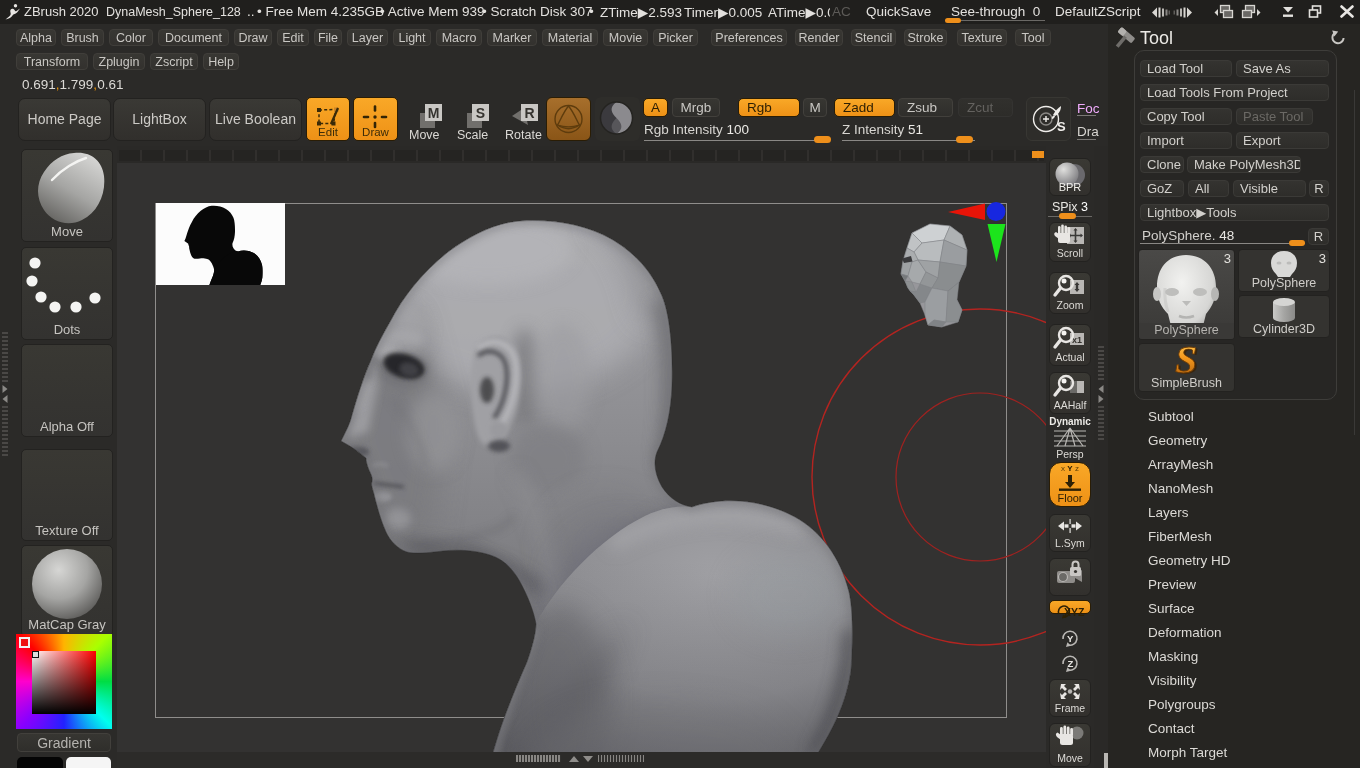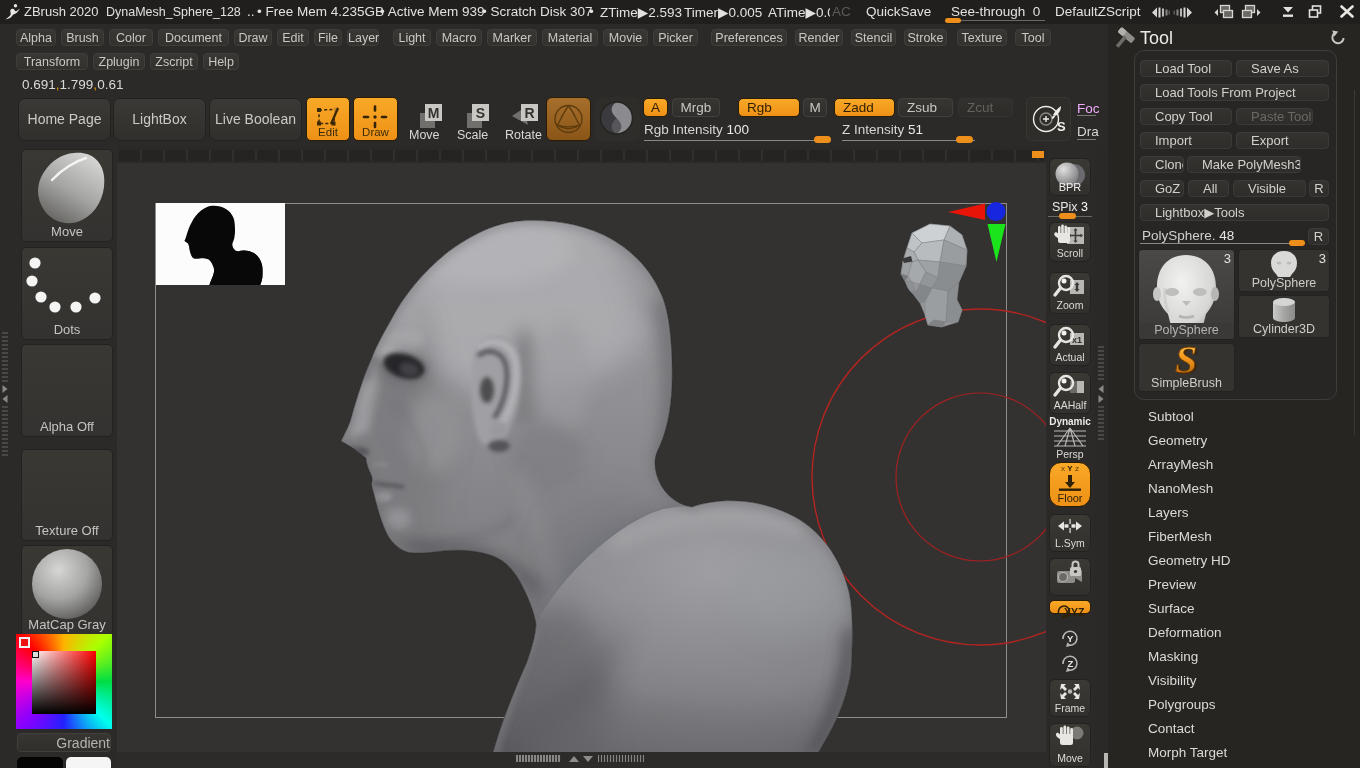--- a/index.html
+++ b/index.html
@@ -28,21 +28,21 @@
 
   #canvas { position:absolute; left:117px; top:146px; width:929px; height:622px; background:#333231; }
 
   #rtoolbar { position:absolute; left:1046px; top:146px; width:48px; height:622px; background:#2b2a28; }
   .rtile { position:absolute; left:3px; width:42px; background:linear-gradient(#3a3934,#32302d); border:1px solid #232220; border-radius:6px; }
   .rlabel { position:absolute; width:100%; text-align:center; color:#dddbd7; font-size:10.5px; }
 
   #rstrip { position:absolute; left:1094px; top:146px; width:14px; height:622px; background:#2a2927; }
 
   #toolpanel { position:absolute; left:1108px; top:24px; width:252px; height:744px; background:#262522; }
-  .pbtn { position:absolute; height:17px; line-height:15px; padding:0 14px; font-size:13px; color:#d2d0cc;
+  .pbtn { position:absolute; height:17px; line-height:15px; padding:0 6px; font-size:13px; color:#d2d0cc;
           background:linear-gradient(#343330,#2e2d2a); border:1px solid #3b3a37; border-radius:4px; white-space:nowrap; overflow:hidden; }
   .sect { position:absolute; left:40px; font-size:13.5px; color:#dcdad6; }
   .thumb { position:absolute; background:#343330; border:1px solid #232220; border-radius:4px; overflow:hidden; }
 </style>
 </head>
 <body>
 
 <div id="titlebar">
   <svg class="t" style="left:3px;top:2px" width="20" height="20" viewBox="0 0 20 20">
     <path d="M2.5 17.5 C6 14.5 8.5 13.5 7.5 10.5 C6.5 8 8.5 6 10.5 7 C12.5 8 11.5 10 13.5 9 L17 6.5 L14.5 10 C12.5 12.5 10.5 11.5 9.5 13.5 C8.5 15.5 6 16.5 2.5 17.5 Z" fill="#e8e6e3"></path>
@@ -104,21 +104,21 @@
 
 <div id="menuzone">
   <div class="mrow1">
     <div class="mbtn" style="left:16px;width:40px">Alpha</div>
     <div class="mbtn" style="left:61px;width:43px">Brush</div>
     <div class="mbtn" style="left:109px;width:44px">Color</div>
     <div class="mbtn" style="left:158px;width:71px">Document</div>
     <div class="mbtn" style="left:234px;width:38px">Draw</div>
     <div class="mbtn" style="left:277px;width:32px">Edit</div>
     <div class="mbtn" style="left:314px;width:28px">File</div>
-    <div class="mbtn" style="left:347px;width:32px">Layer</div>
+    <div class="mbtn" style="left:347px;width:41px">Layer</div>
     <div class="mbtn" style="left:393px;width:38px">Light</div>
     <div class="mbtn" style="left:436px;width:46px">Macro</div>
     <div class="mbtn" style="left:487px;width:50px">Marker</div>
     <div class="mbtn" style="left:542px;width:56px">Material</div>
     <div class="mbtn" style="left:603px;width:45px">Movie</div>
     <div class="mbtn" style="left:653px;width:45px">Picker</div>
     <div class="mbtn" style="left:711px;width:76px">Preferences</div>
     <div class="mbtn" style="left:795px;width:48px">Render</div>
     <div class="mbtn" style="left:851px;width:45px">Stencil</div>
     <div class="mbtn" style="left:904px;width:43px">Stroke</div>
@@ -286,21 +286,21 @@
       </defs>
       <circle cx="45" cy="38" r="35" fill="url(#mc)"></circle>
     </svg>
     <div class="tlabel" style="bottom:4px">MatCap Gray</div>
   </div>
 
   <div style="position:absolute;left:16px;top:488px;width:96px;height:95px;background:conic-gradient(from 0deg, #ffb400, #aaff00 12%, #00dd44 25%, #00ffee 37%, #2222ff 50%, #8800ff 62%, #ff00cc 75%, #ff0000 88%, #ffb400)"></div>
   <div style="position:absolute;left:32px;top:505px;width:64px;height:63px;background:linear-gradient(to bottom, rgba(0,0,0,0) 0%, #000 100%), linear-gradient(to right, #ffffff, #ff0000)"></div>
   <div style="position:absolute;left:19px;top:491px;width:11px;height:11px;background:#ee1111;border:2px solid #f2f2f2"></div>
   <div style="position:absolute;left:32px;top:505px;width:7px;height:7px;background:#dddddd;border:1.5px solid #111"></div>
-  <div class="dbtn" style="left:17px;top:587px;width:94px;height:19px;text-align:right;line-height:18px;font-size:14px;color:#b5b3af">Gradient</div>
+  <div class="dbtn" style="left:17px;top:587px;width:94px;height:19px;text-align:center;line-height:18px;font-size:14px;color:#b5b3af">Gradient</div>
   <div style="position:absolute;left:17px;top:611px;width:46px;height:11px;background:#050505;border-radius:5px 5px 0 0"></div>
   <div style="position:absolute;left:66px;top:611px;width:45px;height:11px;background:#f5f5f5;border-radius:5px 5px 0 0"></div>
 </div>
 
 <div id="canvas">
   <div style="position:absolute;left:0;top:0;width:929px;height:17px;background:#2a2927"></div>
   <div style="position:absolute;left:2px;top:4px;width:925px;height:11px;background:repeating-linear-gradient(90deg,#252422 0 21px,#312f2d 21px 23px)"></div>
   <div style="position:absolute;left:915px;top:5px;width:12px;height:7px;background:#ee8f1b"></div>
 
   <svg width="929" height="622" viewBox="117 146 929 622" style="position:absolute;left:0;top:17px;margin-top:-17px">

